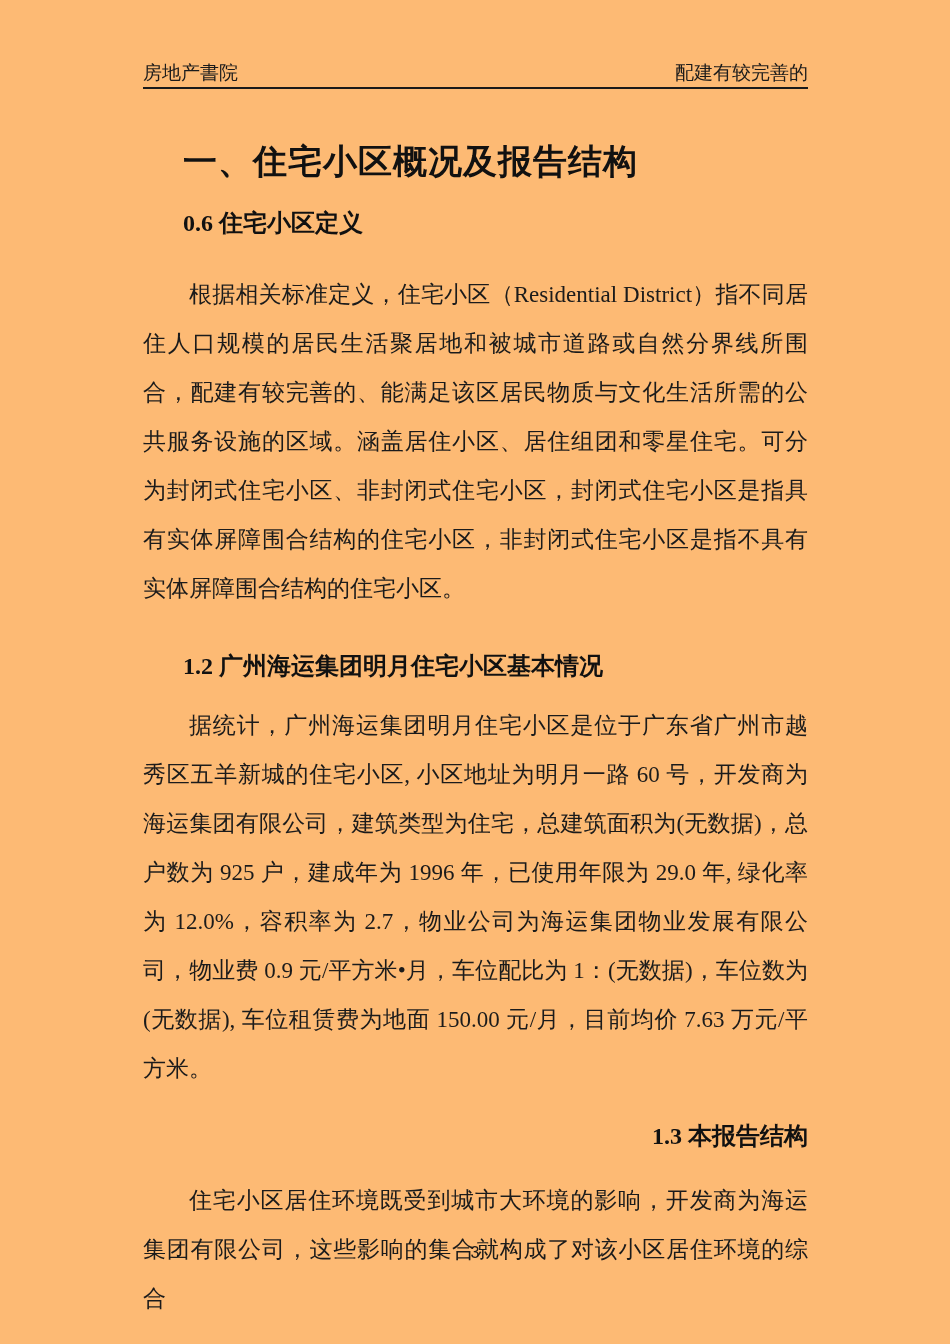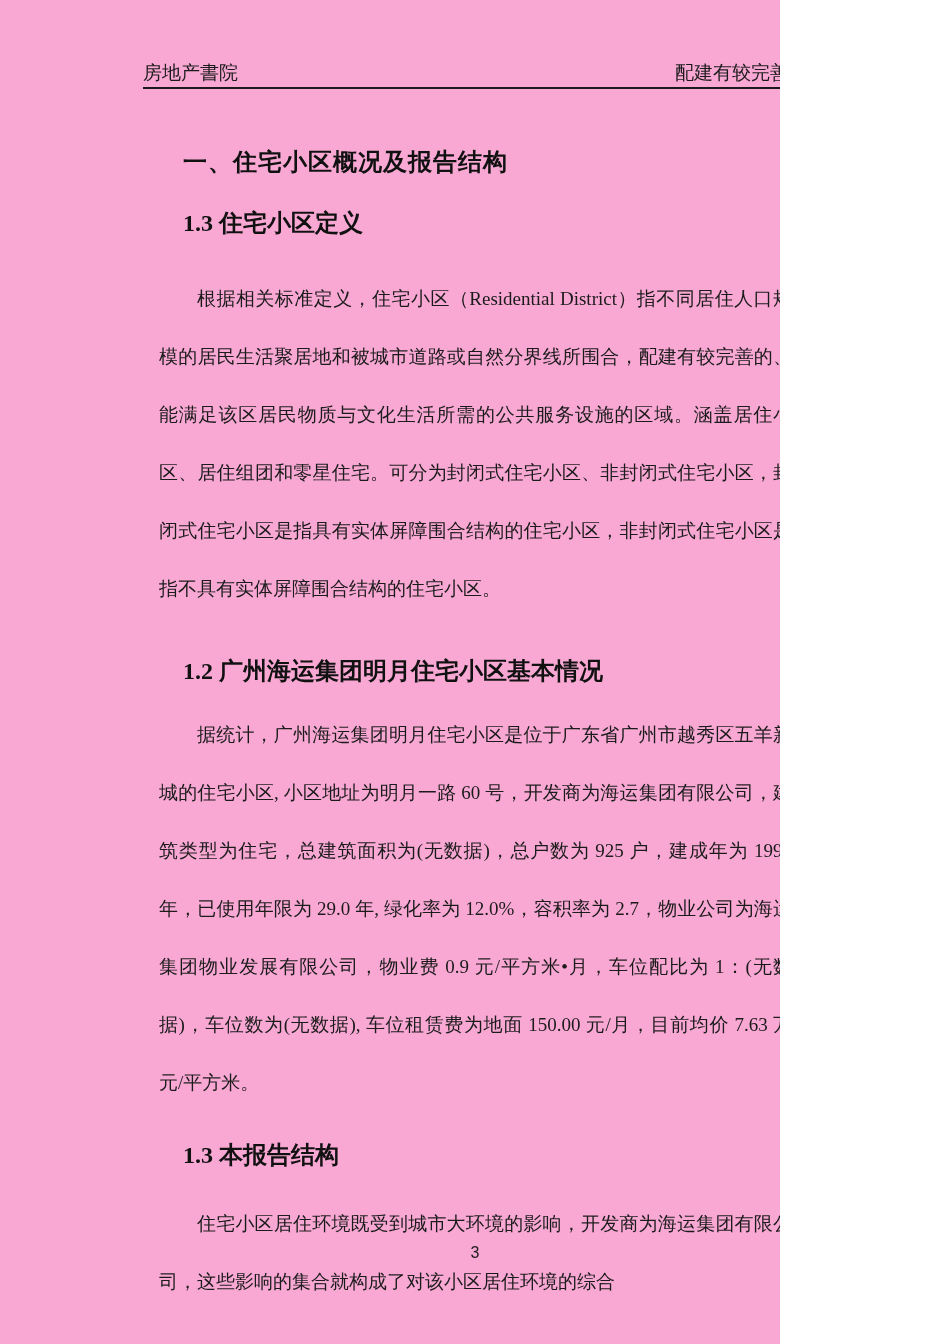--- a/index.html
+++ b/index.html
@@ -2,23 +2,23 @@
 <html><head>
 <meta charset="utf-8">
 <style>
   html, body {
     margin: 0;
     padding: 0;
     background: #ffffff;
   }
   .page {
     position: relative;
-    width: 780px;
+    width: 950px;
     height: 1344px;
-    background: #f9a8d4;
+    background: #fdba74;
     color: #161616;
     overflow: hidden;
     font-family: "Liberation Serif", "DejaVu Serif", serif;
   }
   
   .doc-header {
     position: absolute;
     top: 0;
     left: 143px;
     width: 665px;
@@ -40,40 +40,40 @@
   }
   
   .doc-body {
     position: absolute;
     top: 90px;
     left: 143px;
     width: 665px;
   }
   .chapter-title {
     margin: 54px 0 0 40px;
-    font-size: 24px;
+    font-size: 34px;
     line-height: 36px;
     font-weight: bold;
     color: #111111;
     letter-spacing: 1px;
   }
   .section-heading {
     margin-left: 40px;
     font-size: 24px;
     line-height: 34px;
     font-weight: bold;
     color: #111111;
   }
   .sh-1 { margin-top: 26px; margin-bottom: 0; }
   .sh-2 { margin-top: 36px; margin-bottom: 0; }
-  .sh-3 { margin-top: 26px; margin-bottom: 0; }
+  .sh-3 { margin-top: 26px; margin-bottom: 0; text-align: right; }
   .body-para {
-    margin: 16px;
-    font-size: 19px;
-    line-height: 58px;
+    margin: 0;
+    font-size: 23px;
+    line-height: 49px;
     text-align: justify;
     text-justify: inter-ideograph;
     text-indent: 2em;
     color: #1b1b1b;
   }
   .bp-1 { margin-top: 30px; }
   .bp-2 { margin-top: 18px; }
   .bp-3 { margin-top: 23px; }
   
   .doc-footer {
@@ -98,21 +98,21 @@
       <span>房地产書院</span>
       <span>配建有较完善的</span>
     </div>
     <div class="header-rule"></div>
   </header>
 
   <main class="doc-body">
 
     <h1 class="chapter-title">一、住宅小区概况及报告结构</h1>
 
-    <h2 class="section-heading sh-1">1.3 住宅小区定义</h2>
+    <h2 class="section-heading sh-1">0.6 住宅小区定义</h2>
     <p class="body-para bp-1">根据相关标准定义，住宅小区（Residential District）指不同居住人口规模的居民生活聚居地和被城市道路或自然分界线所围合，配建有较完善的、能满足该区居民物质与文化生活所需的公共服务设施的区域。涵盖居住小区、居住组团和零星住宅。可分为封闭式住宅小区、非封闭式住宅小区，封闭式住宅小区是指具有实体屏障围合结构的住宅小区，非封闭式住宅小区是指不具有实体屏障围合结构的住宅小区。</p>
 
     <h2 class="section-heading sh-2">1.2 广州海运集团明月住宅小区基本情况</h2>
     <p class="body-para bp-2">据统计，广州海运集团明月住宅小区是位于广东省广州市越秀区五羊新城的住宅小区, 小区地址为明月一路 60 号，开发商为海运集团有限公司，建筑类型为住宅，总建筑面积为(无数据)，总户数为 925 户，建成年为 1996 年，已使用年限为 29.0 年, 绿化率为 12.0%，容积率为 2.7，物业公司为海运集团物业发展有限公司，物业费 0.9 元/平方米•月，车位配比为 1：(无数据)，车位数为(无数据), 车位租赁费为地面 150.00 元/月，目前均价 7.63 万元/平方米。</p>
 
     <h2 class="section-heading sh-3">1.3 本报告结构</h2>
     <p class="body-para bp-3">住宅小区居住环境既受到城市大环境的影响，开发商为海运集团有限公司，这些影响的集合就构成了对该小区居住环境的综合</p>
 
   </main>
 

